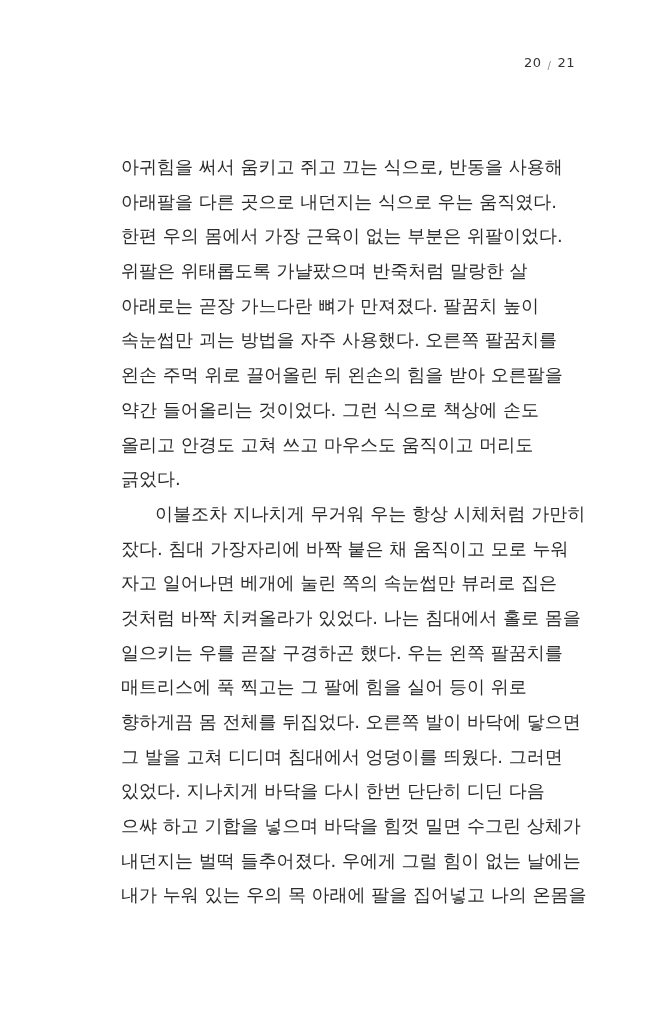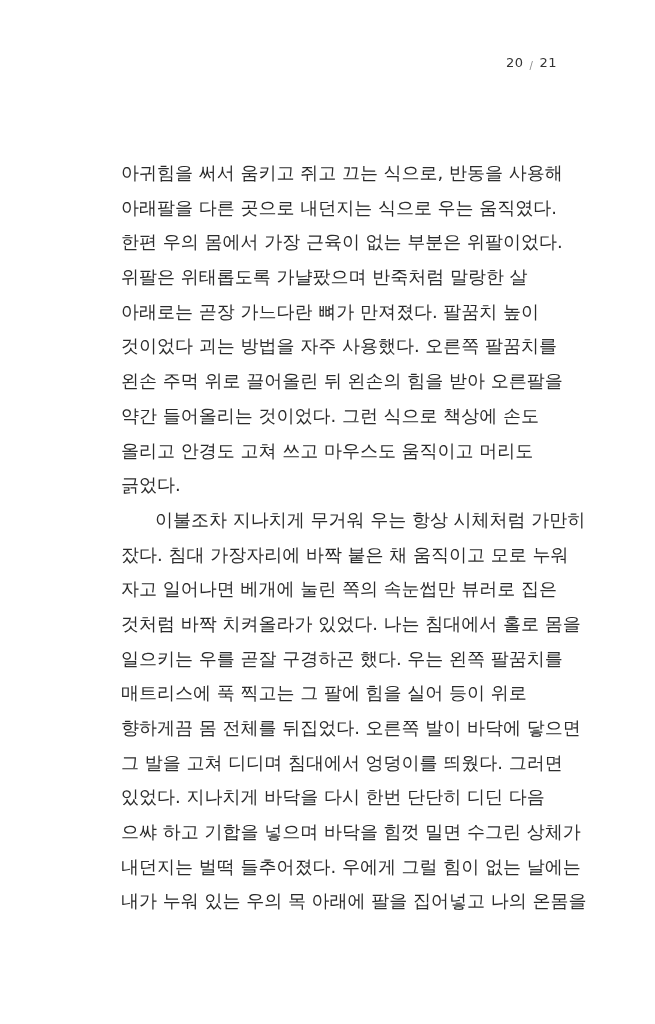--- a/index.html
+++ b/index.html
@@ -11,36 +11,36 @@
       width: 655px;
       height: 1024px;
       position: relative;
       overflow: hidden;
       font-family: "DejaVu Sans", "Liberation Sans", sans-serif;
       color: #2b2b2b;
     }
     .page-counter {
       position: absolute;
       top: 55px;
-      right: 98px;
+      right: 80px;
       font-size: 13px;
       color: #333333;
       letter-spacing: 0.5px;
       white-space: nowrap;
     }
     .page-counter .sep {
       display: inline-block;
       margin: 0 6px;
       font-size: 10px;
       color: #888888;
       transform: translateY(2px);
     }
     .body-text {
       position: absolute;
-      top: 156px;
+      top: 150px;
       left: 121px;
       width: 470px;
     }
     .line {
       height: 34.7px;
       line-height: 34.7px;
       font-size: 18px;
       white-space: nowrap;
       letter-spacing: 0px;
     }
@@ -55,21 +55,21 @@
   <span>20</span><span class="sep">/</span><span>21</span>
 </div>
 
 <div class="body-text">
 
   <div class="line">아귀힘을 써서 움키고 쥐고 끄는 식으로, 반동을 사용해</div>
   <div class="line">아래팔을 다른 곳으로 내던지는 식으로 우는 움직였다.</div>
   <div class="line">한편 우의 몸에서 가장 근육이 없는 부분은 위팔이었다.</div>
   <div class="line">위팔은 위태롭도록 가냘팠으며 반죽처럼 말랑한 살</div>
   <div class="line">아래로는 곧장 가느다란 뼈가 만져졌다. 팔꿈치 높이</div>
-  <div class="line">것이었다 괴는 방법을 자주 사용했다. 오른쪽 팔꿈치를</div>
+  <div class="line">속눈썹만 괴는 방법을 자주 사용했다. 오른쪽 팔꿈치를</div>
   <div class="line">왼손 주먹 위로 끌어올린 뒤 왼손의 힘을 받아 오른팔을</div>
   <div class="line">약간 들어올리는 것이었다. 그런 식으로 책상에 손도</div>
   <div class="line">올리고 안경도 고쳐 쓰고 마우스도 움직이고 머리도</div>
   <div class="line">긁었다.</div>
 
   <div class="line indent">이불조차 지나치게 무거워 우는 항상 시체처럼 가만히</div>
   <div class="line">잤다. 침대 가장자리에 바짝 붙은 채 움직이고 모로 누워</div>
   <div class="line">자고 일어나면 베개에 눌린 쪽의 속눈썹만 뷰러로 집은</div>
   <div class="line">것처럼 바짝 치켜올라가 있었다. 나는 침대에서 홀로 몸을</div>
   <div class="line">일으키는 우를 곧잘 구경하곤 했다. 우는 왼쪽 팔꿈치를</div>

